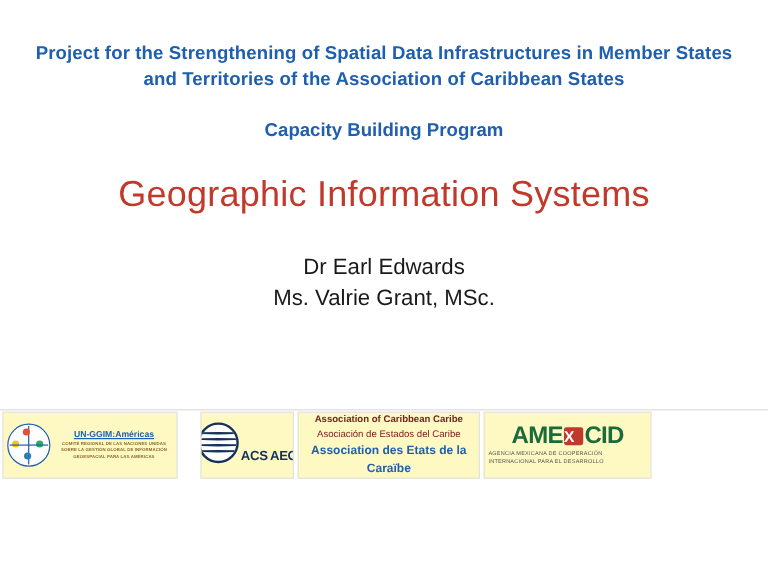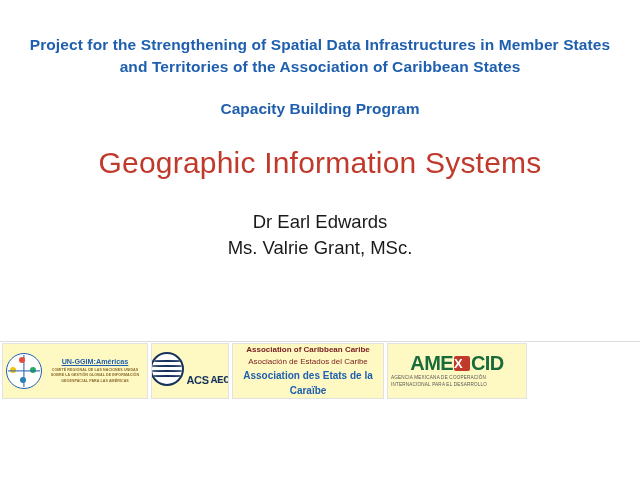--- a/index.html
+++ b/index.html
@@ -100,39 +100,38 @@
   .unggim-sub {
     font-size: 3.6px;
     color: #8a6a2a;
     line-height: 1.45;
     margin-top: 2px;
     font-weight: bold;
     letter-spacing: 0.1px;
   }
 
   
-  .cell-acs { width: 78px; margin-left: 3px; }
+  .cell-acs { width: 78px; margin-left: 19px; }
   .acs-inner {
     display: flex;
     align-items: flex-end;
     gap: 2px;
     padding-bottom: 4px;
   }
   .acs-label {
     font-size: 11px;
     font-weight: bold;
     color: #16325c;
     letter-spacing: -0.3px;
   }
   .aec-label {
     font-size: 11px;
     font-weight: bold;
     color: #16325c;
     letter-spacing: -0.3px;
-    font-family: Liberation Mono, monospace;
   }
 
   
   .cell-names { width: 152px; margin-left: 3px; padding: 0 4px; }
   .names-inner { text-align: center; }
   .name-en {
     font-size: 8px;
     font-weight: bold;
     color: #7a2020;
     line-height: 1.5;

